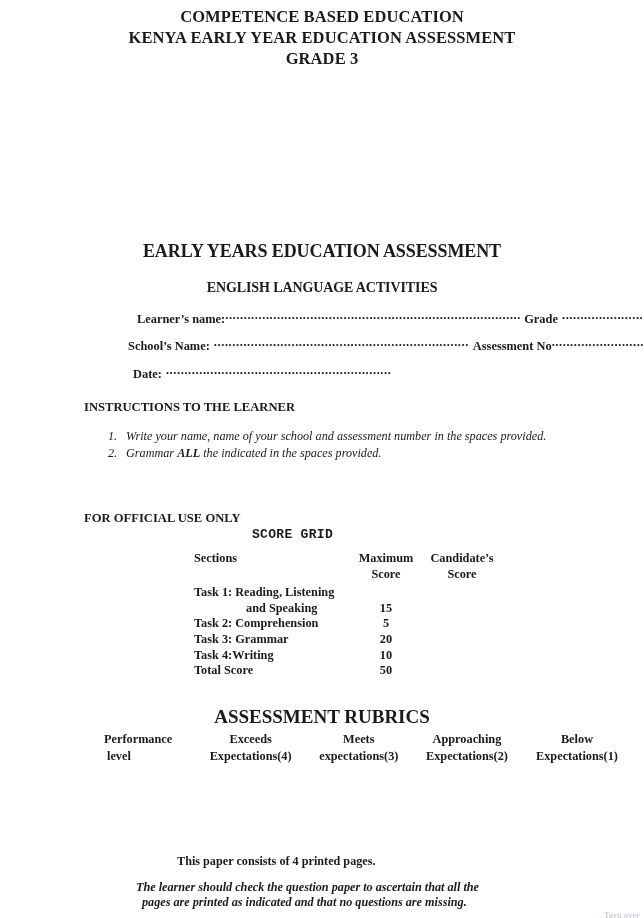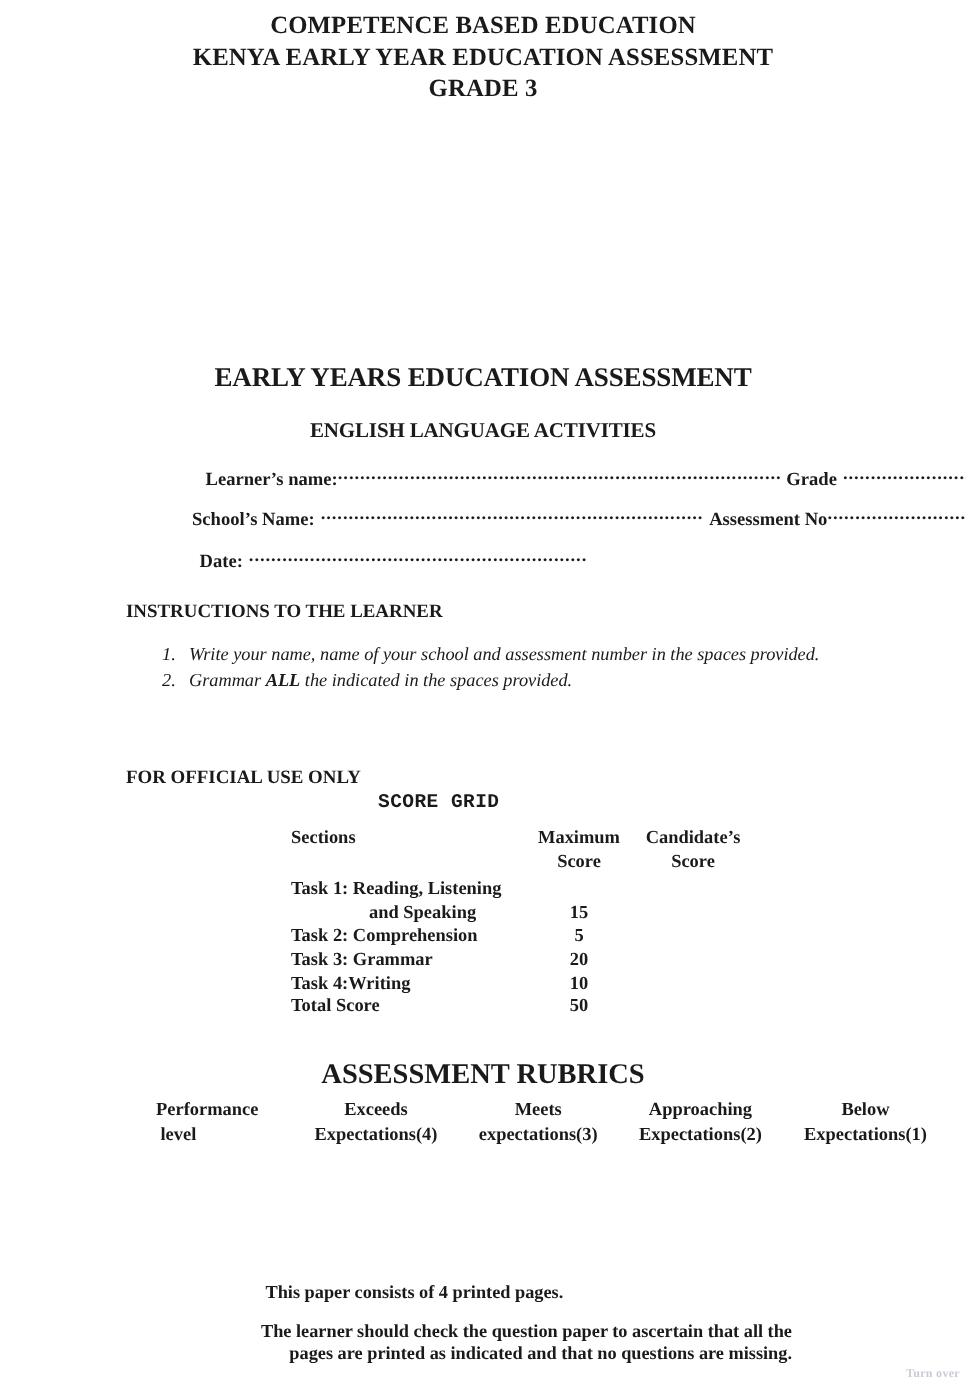--- a/index.html
+++ b/index.html
@@ -205,26 +205,27 @@
   #footer-pages {
     position: absolute;
     top: 854px;
     left: 177px;
     font-weight: bold;
     font-size: 12.2px;
   }
   #footer-notice {
     position: absolute;
     top: 880px;
-    left: 148px;
+    left: 136px;
     width: 380px;
     font-weight: bold;
     font-size: 12.2px;
     line-height: 15px;
-    text-align: right;
+    text-align: left;
+    font-style: italic;
   }
   #footer-notice .l2 { display: block; padding-left: 6px; }
 
   
   #watermark {
     position: absolute;
     left: 604px;
     top: 911px;
     font-size: 8px;
     font-weight: bold;

